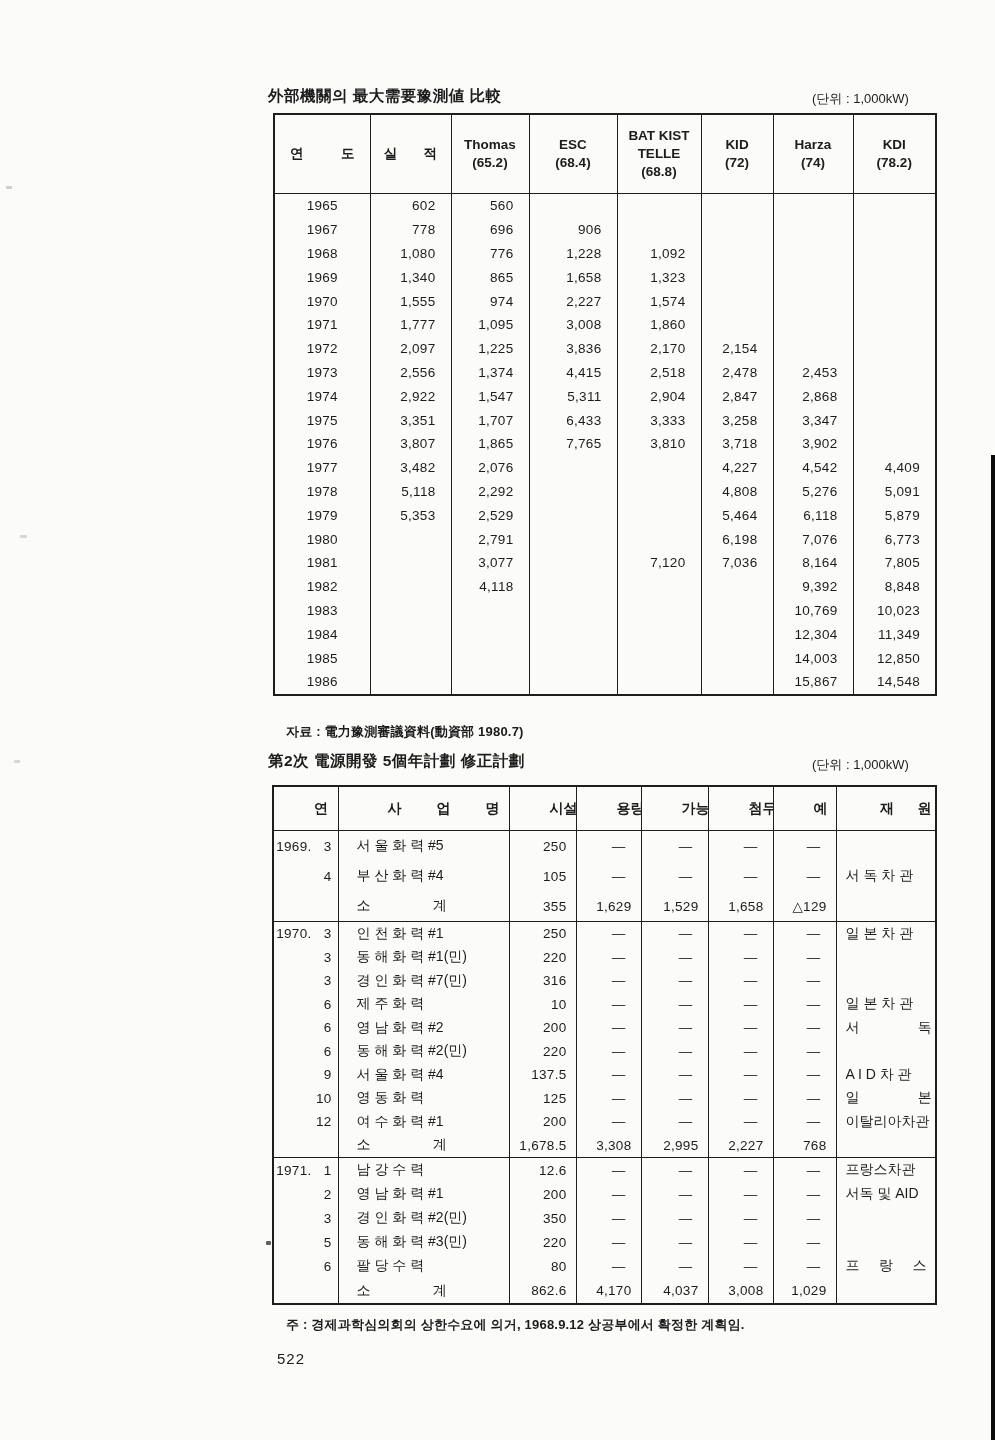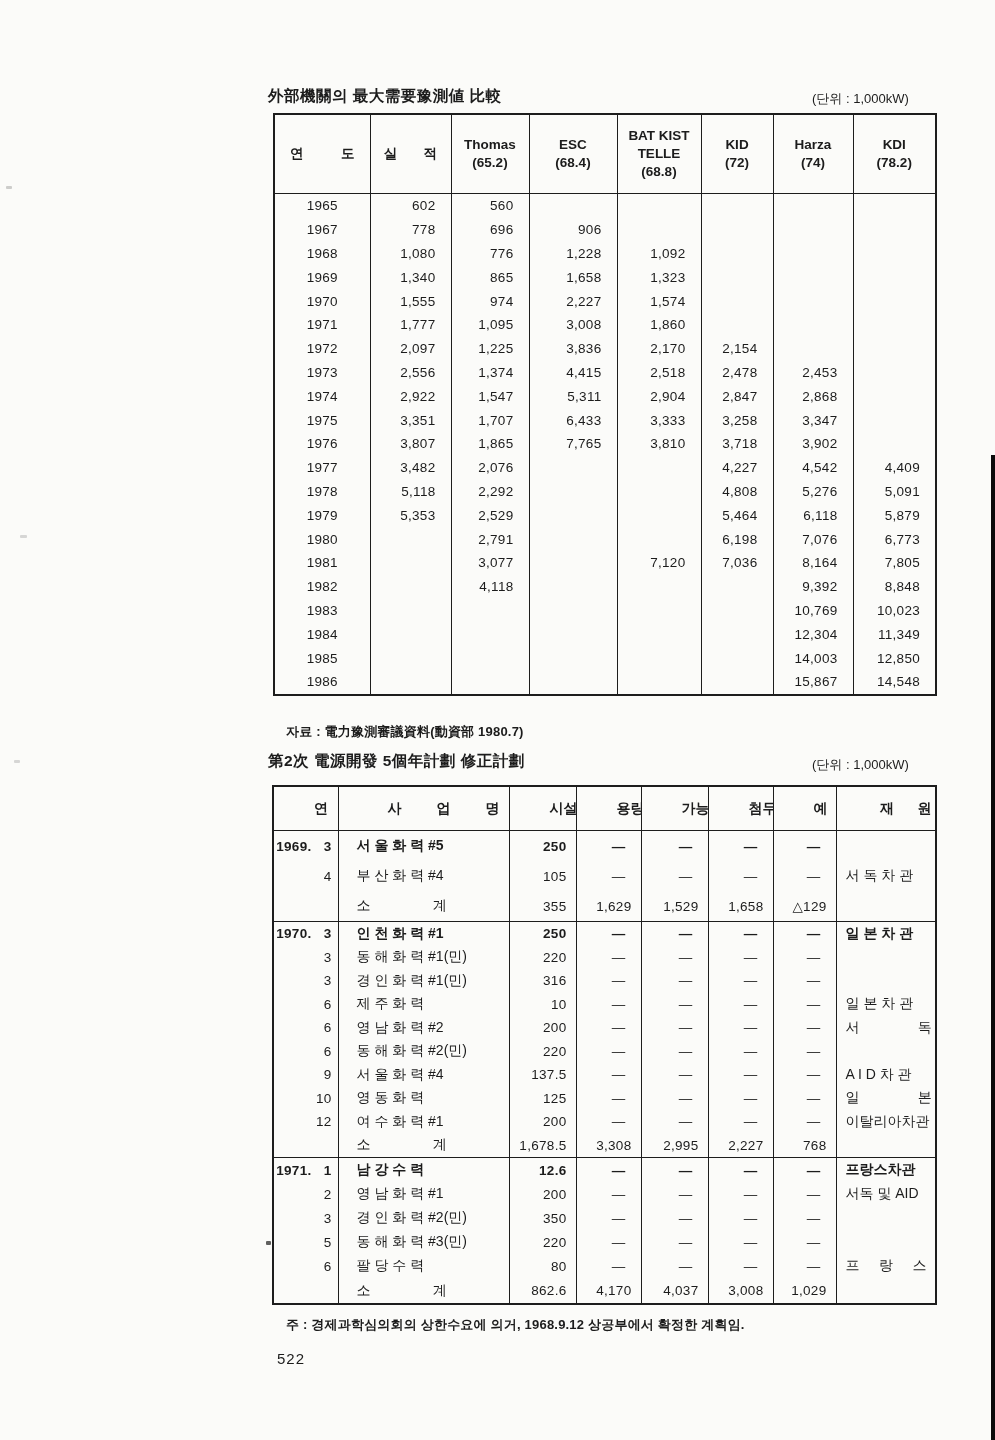--- a/index.html
+++ b/index.html
@@ -30,21 +30,21 @@
   .t1 td.yr{text-align:center;letter-spacing:0.3px;margin-top:20px;}
   .t1 td.num{text-align:right;padding-right:15px;letter-spacing:0.3px;}
   
   .t2{position:absolute;left:272px;top:785px;width:663px;border:2px solid #1d1d1d;}
   .t2 th,.t2 td{border-left:1.5px solid #1d1d1d;}
   .t2 th:first-child,.t2 td:first-child{border-left:none;}
   .t2 thead th{
     height:43px;font-size:14px;font-weight:700;text-align:center;
     vertical-align:middle;border-bottom:1.5px solid #1d1d1d;white-space:pre;padding-left:40px;
   }
-  .t2 tbody tr:first-child td{border-top:1.5px solid #1d1d1d;font-weight:bold;}
+  .t2 tbody tr:first-child td{border-top:1.5px solid #1d1d1d;}
   .t2 tbody td{font-size:13.5px;vertical-align:middle;}
   .t2 tbody.g1 td{height:30px;}
   .t2 tbody.g2 td{height:23.5px;}
   .t2 tbody.g3 td{height:24.1px;}
   .t2 td.ym{text-align:right;padding-right:6px;white-space:pre;letter-spacing:0.3px;}
   .t2 td.name{text-align:left;padding-left:18px;white-space:pre;font-size:14px;}
   .t2 td.num{text-align:right;padding-right:9px;letter-spacing:0.3px;}
   .t2 td.dash{padding-right:15px;}
   .t2 td.fund{text-align:left;padding-left:9px;white-space:pre;font-size:14px;}
   
@@ -372,21 +372,21 @@
           <td class="name">동 해 화 력 #1(민)</td>
           <td class="num">220</td>
           <td class="num dash">—</td>
           <td class="num dash">—</td>
           <td class="num dash">—</td>
           <td class="num dash">—</td>
           <td class="fund"></td>
         </tr>
         <tr>
           <td class="ym">3</td>
-          <td class="name">경 인 화 력 #1(민)</td>
+          <td class="name">경 인 화 력 #7(민)</td>
           <td class="num">316</td>
           <td class="num dash">—</td>
           <td class="num dash">—</td>
           <td class="num dash">—</td>
           <td class="num dash">—</td>
           <td class="fund"></td>
         </tr>
         <tr>
           <td class="ym">6</td>
           <td class="name">제 주 화 력</td>

